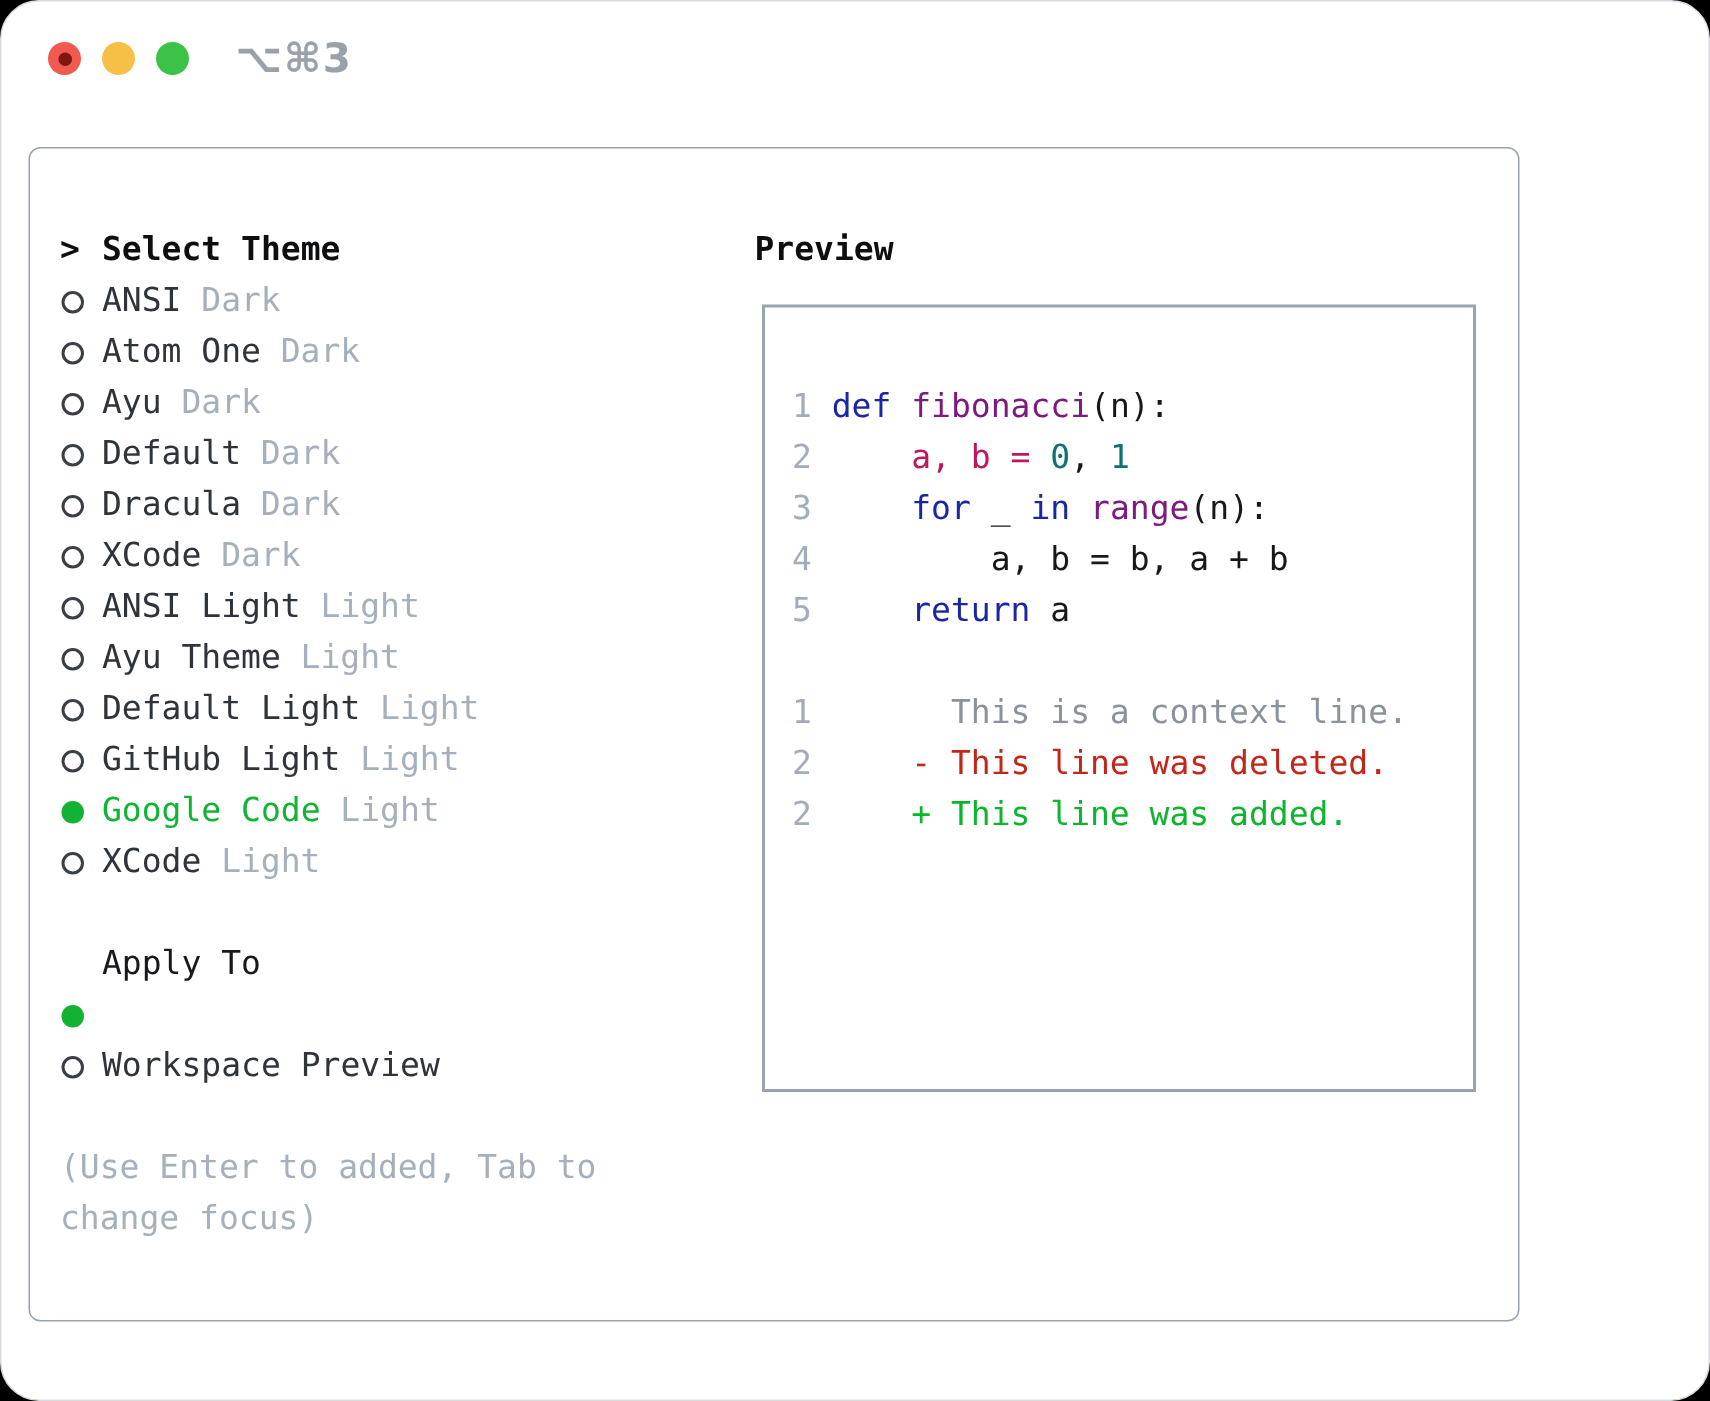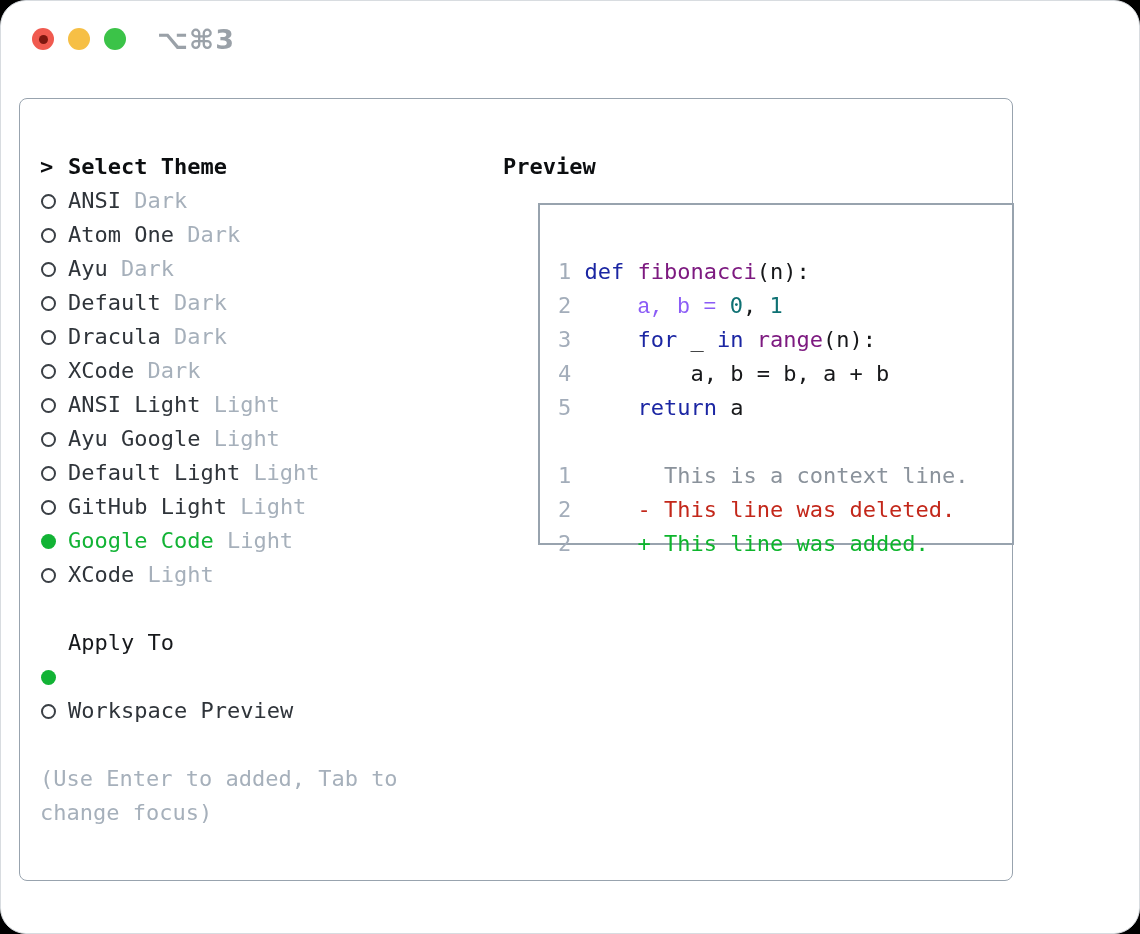--- a/index.html
+++ b/index.html
@@ -52,21 +52,21 @@
   .hint{
     color:var(--hint);width:30ch;
     font-size:22px;line-height:34px;
   }
   
   .preview-title{
     position:absolute;left:483px;top:51px;height:34px;line-height:34px;
     font-size:22px;font-weight:700;color:var(--heading);
   }
   .preview-box{
-    position:absolute;left:518px;top:104px;width:476px;height:342px;
+    position:absolute;left:488px;top:104px;width:476px;height:525px;
     border:2px solid var(--box-border);box-sizing:border-box;background:#fff;
   }
   .code{position:absolute;left:18px;top:50px;font-size:22px;line-height:34px;}
   .pline{height:34px;white-space:pre;}
   .lnum{display:inline-block;width:2ch;color:var(--line-number);}
   .seg{white-space:pre;}
 </style>
 </head>
 <body>
 
@@ -90,21 +90,21 @@
       </div>
 
       <div>
           <div class="row"><span class="bullet-col"><span class="bullet"></span></span><span class="item-name">ANSI</span><span class="variant">Dark</span></div>
           <div class="row"><span class="bullet-col"><span class="bullet"></span></span><span class="item-name">Atom One</span><span class="variant">Dark</span></div>
           <div class="row"><span class="bullet-col"><span class="bullet"></span></span><span class="item-name">Ayu</span><span class="variant">Dark</span></div>
           <div class="row"><span class="bullet-col"><span class="bullet"></span></span><span class="item-name">Default</span><span class="variant">Dark</span></div>
           <div class="row"><span class="bullet-col"><span class="bullet"></span></span><span class="item-name">Dracula</span><span class="variant">Dark</span></div>
           <div class="row"><span class="bullet-col"><span class="bullet"></span></span><span class="item-name">XCode</span><span class="variant">Dark</span></div>
           <div class="row"><span class="bullet-col"><span class="bullet"></span></span><span class="item-name">ANSI Light</span><span class="variant">Light</span></div>
-          <div class="row"><span class="bullet-col"><span class="bullet"></span></span><span class="item-name">Ayu Google</span><span class="variant">Light</span></div>
+          <div class="row"><span class="bullet-col"><span class="bullet"></span></span><span class="item-name">Ayu Theme</span><span class="variant">Light</span></div>
           <div class="row"><span class="bullet-col"><span class="bullet"></span></span><span class="item-name">Default Light</span><span class="variant">Light</span></div>
           <div class="row"><span class="bullet-col"><span class="bullet"></span></span><span class="item-name">GitHub Light</span><span class="variant">Light</span></div>
           <div class="row"><span class="bullet-col"><span class="bullet selected"></span></span><span class="item-name selected">Google Code</span><span class="variant">Light</span></div>
           <div class="row"><span class="bullet-col"><span class="bullet"></span></span><span class="item-name">XCode</span><span class="variant">Light</span></div>
         </div>
 
       <div class="spacer"></div>
 
       <div class="row">
         <span class="bullet-col"></span>
@@ -119,21 +119,21 @@
       <div class="spacer"></div>
 
       <div class="hint">(Use Enter to added, Tab to change focus)</div>
     </div>
 
     <div class="preview-title">Preview</div>
 
     <div class="preview-box">
       <div class="code">
           <div class="pline"><span class="lnum">1</span><span class="seg" style="color: rgb(27, 38, 163);">def </span><span class="seg" style="color: rgb(125, 26, 128);">fibonacci</span><span class="seg" style="color: rgb(23, 24, 26);">(n):</span></div>
-          <div class="pline"><span class="lnum">2</span><span class="seg" style="color: #8b5cf6; font-family: Liberation Mono, monospace;">    a, b = </span><span class="seg" style="color: rgb(14, 113, 115);">0</span><span class="seg" style="color: rgb(23, 24, 26);">, </span><span class="seg" style="color: rgb(14, 113, 115);">1</span></div>
+          <div class="pline"><span class="lnum">2</span><span class="seg" style="color: #be185d;">    a, b = </span><span class="seg" style="color: rgb(14, 113, 115);">0</span><span class="seg" style="color: rgb(23, 24, 26);">, </span><span class="seg" style="color: rgb(14, 113, 115);">1</span></div>
           <div class="pline"><span class="lnum">3</span><span class="seg" style="color: rgb(23, 24, 26);">    </span><span class="seg" style="color: rgb(27, 38, 163);">for</span><span class="seg" style="color: rgb(23, 24, 26);"> _ </span><span class="seg" style="color: rgb(27, 38, 163);">in</span><span class="seg" style="color: rgb(23, 24, 26);"> </span><span class="seg" style="color: rgb(125, 26, 128);">range</span><span class="seg" style="color: rgb(23, 24, 26);">(n):</span></div>
           <div class="pline"><span class="lnum">4</span><span class="seg" style="color: rgb(23, 24, 26);">        a, b = b, a + b</span></div>
           <div class="pline"><span class="lnum">5</span><span class="seg" style="color: rgb(23, 24, 26);">    </span><span class="seg" style="color: rgb(27, 38, 163);">return</span><span class="seg" style="color: rgb(23, 24, 26);"> a</span></div>
           <div class="pline"><span class="lnum"></span></div>
           <div class="pline"><span class="lnum">1</span><span class="seg" style="color: rgb(138, 146, 155);">      This is a context line.</span></div>
           <div class="pline"><span class="lnum">2</span><span class="seg" style="color: rgb(195, 39, 26);">    - This line was deleted.</span></div>
           <div class="pline"><span class="lnum">2</span><span class="seg" style="color: rgb(13, 181, 44);">    + This line was added.</span></div>
         </div>
     </div>
 

